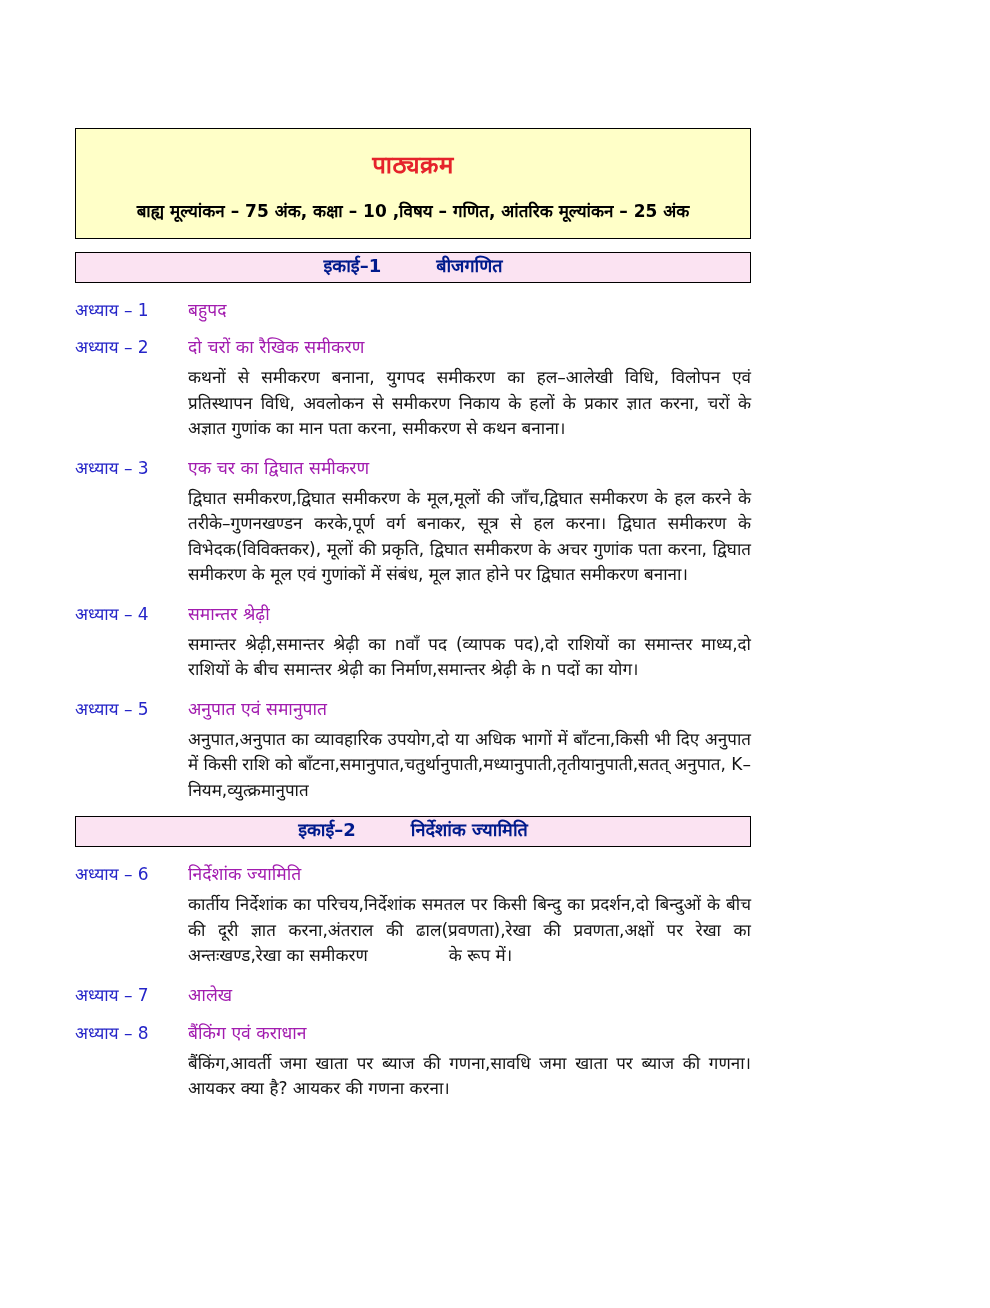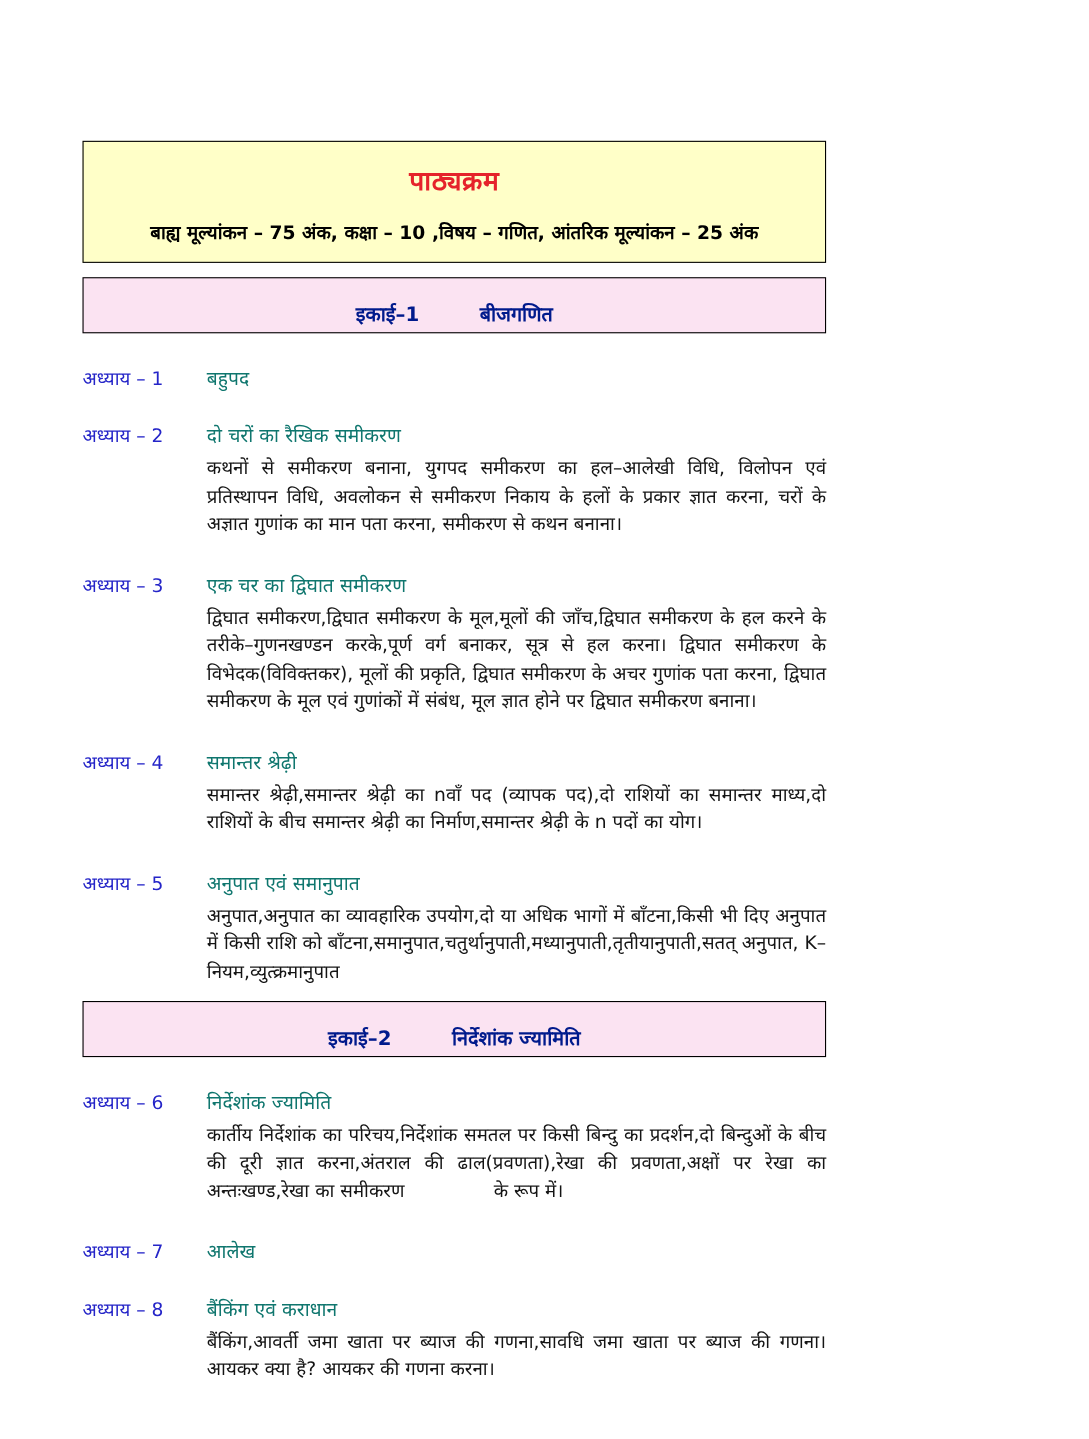--- a/index.html
+++ b/index.html
@@ -36,49 +36,49 @@
     margin-top: 19px;
   }
   
   .unit-bar {
     border: 1.6px solid #000000;
     background: #fbe3f2;
     display: flex;
     justify-content: center;
     align-items: center;
     gap: 55px;
-    padding: 20px 0 5px 0;
+    padding: 0 0 5px 0;
     margin-top: 13px;
     font-weight: bold;
     font-size: 18px;
     color: #001a8c;
   }
   
-  .chapter { margin-top: 28px; }
+  .chapter { margin-top: 13px; }
   .chapter-head {
     display: flex;
     align-items: baseline;
   }
   .chapter-num {
     flex: 0 0 113px;
     color: #2525c8;
     font-size: 17px;
   }
   .chapter-title {
-    color: #0f766e;
+    color: #a21caf;
     font-size: 17.5px;
   }
   .chapter-body {
     margin: 7px 0 0 113px;
     font-size: 17px;
     line-height: 1.5;
     text-align: justify;
     color: #141414;
   }
-  .after-unit { }
+  .after-unit { margin-top: 14px; }
 </style>
 </head>
 <body>
 
 <div class="page">
 
   <div class="header-box">
     <div class="header-title">पाठ्यक्रम</div>
     <div class="header-subtitle">बाह्य मूल्यांकन – 75 अंक, कक्षा – 10 ,विषय – गणित, आंतरिक मूल्यांकन – 25 अंक</div>
   </div>

